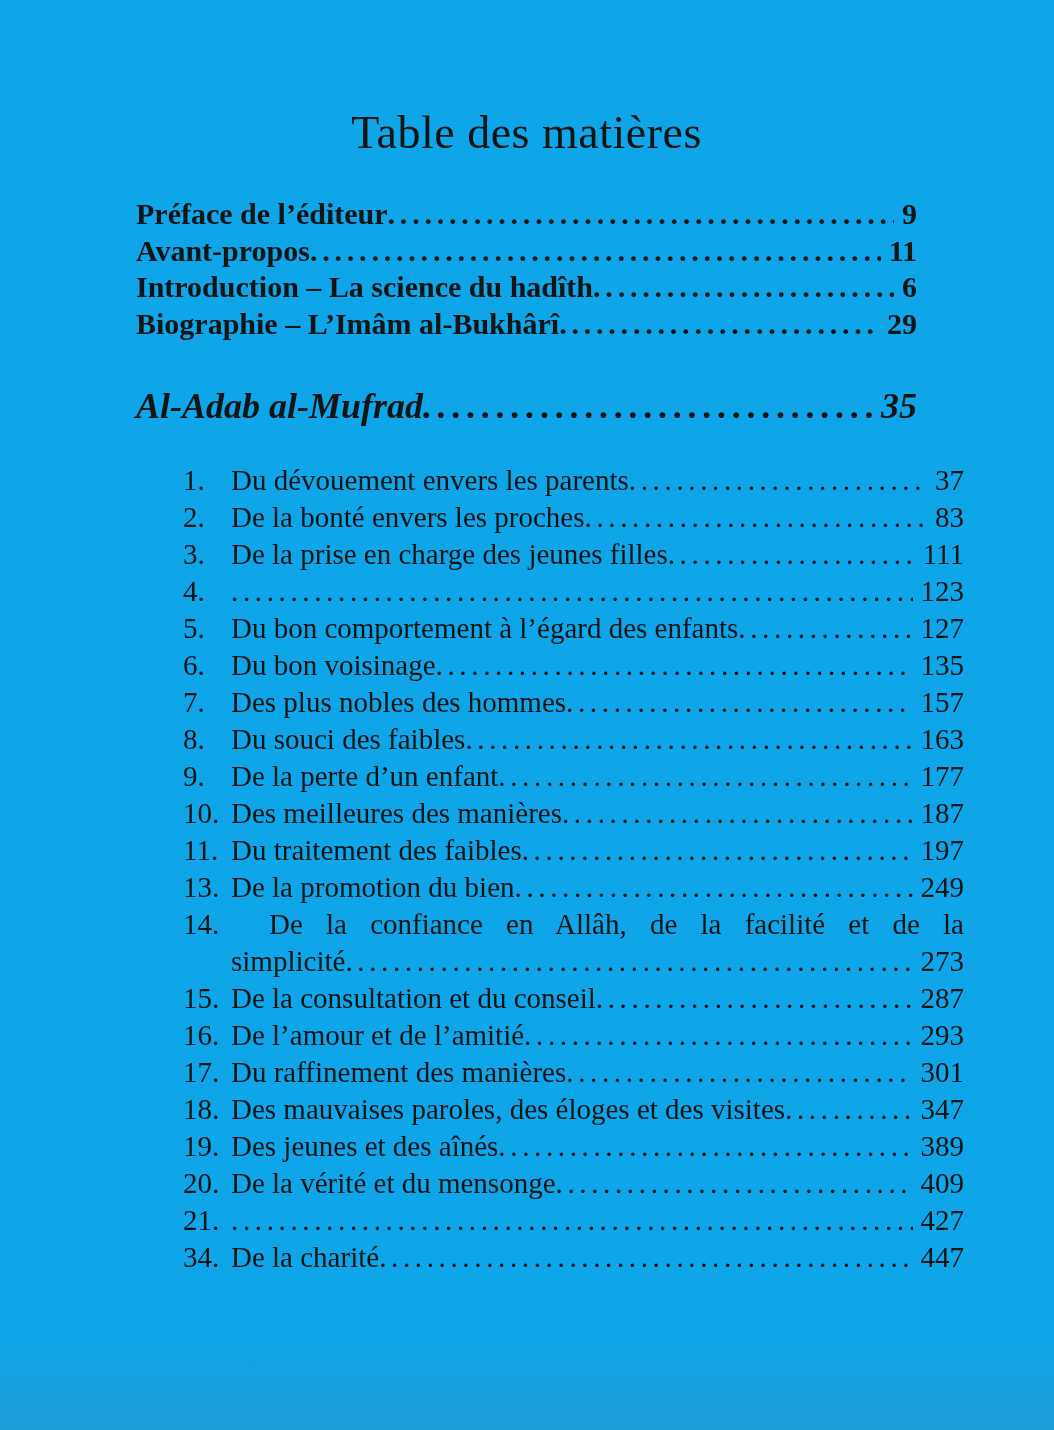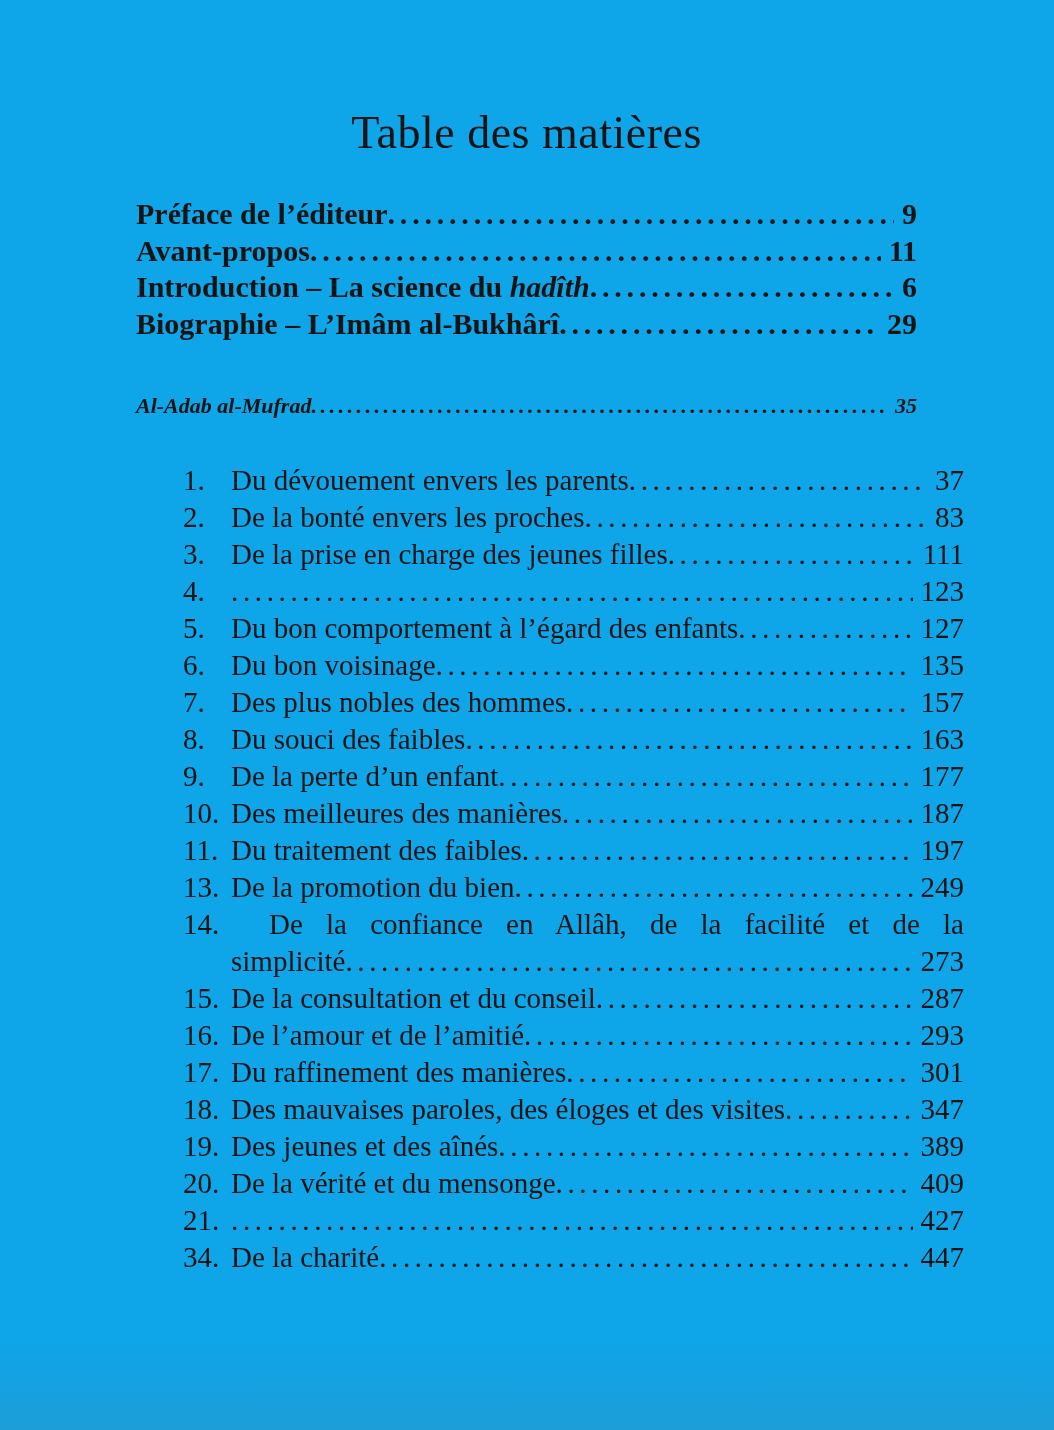--- a/index.html
+++ b/index.html
@@ -19,27 +19,27 @@
     text-align:center; font-size:46px; line-height:58px; font-weight:400;
     letter-spacing:0.5px;
   }
   .block { position:absolute; left:0; width:100%; }
   .front-block   { top:196px; }
   .section-block { top:388px; }
   .chapter-block { top:462px; }
 
   .row { display:flex; align-items:baseline; width:100%; }
   .front-block .row   { line-height:36.5px; font-size:30px; font-weight:700; }
-  .section-block .row { line-height:36.5px; font-size:22px; font-weight:700; font-style:italic; }
+  .section-block .row { line-height:36.5px; font-size:36px; font-weight:700; font-style:italic; }
   .chapter-block .row { line-height:37px;  font-size:29px; font-weight:400; }
 
   .chapter-block .row { padding-left:47px; }
   .num { flex:0 0 48px; white-space:nowrap; }
   .lbl { flex:0 0 auto; white-space:nowrap; }
-  .lbl .it { font-style:italic; }
+  .lbl .it { }
   .section-block .lbl { font-style:italic; }
   .dots { flex:1 1 0; min-width:10px; overflow:hidden; white-space:nowrap; }
   .dots::after {
     content:"..............................................................................................................................";
     letter-spacing:0.16em;
   }
   .pg { flex:0 0 auto; padding-left:8px; white-space:nowrap; }
   .lbl-just { flex:1 1 0; text-align:justify; text-align-last:justify; white-space:normal;margin-left:38px; }
 </style>
 </head>

